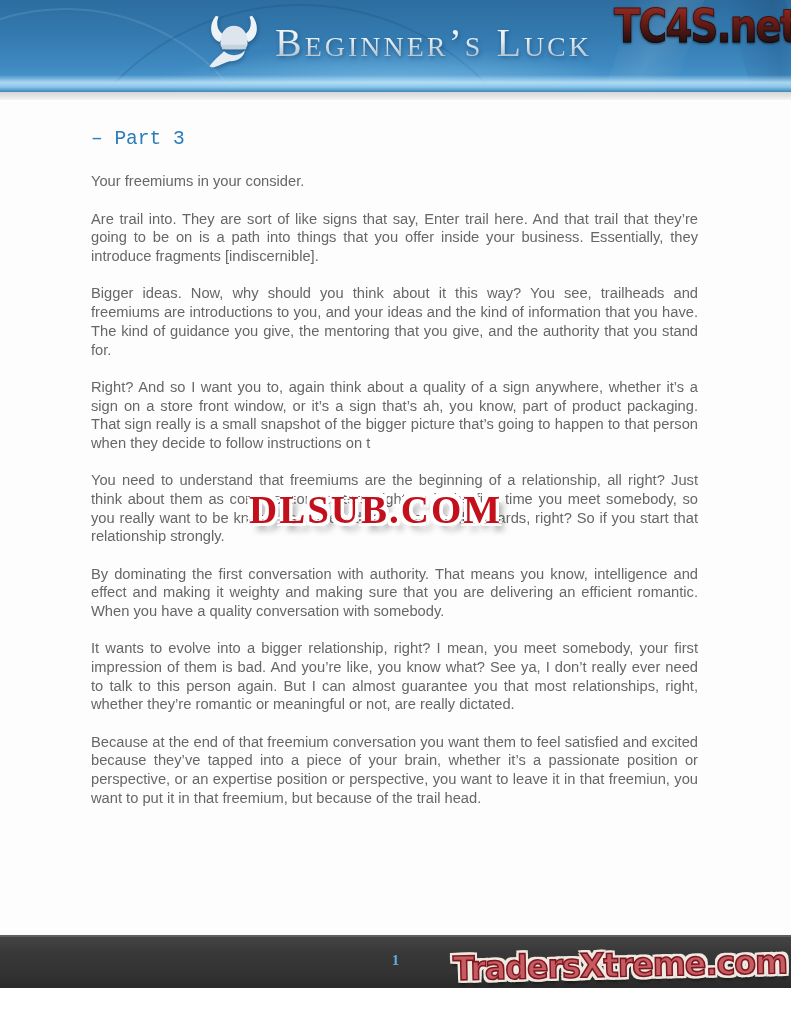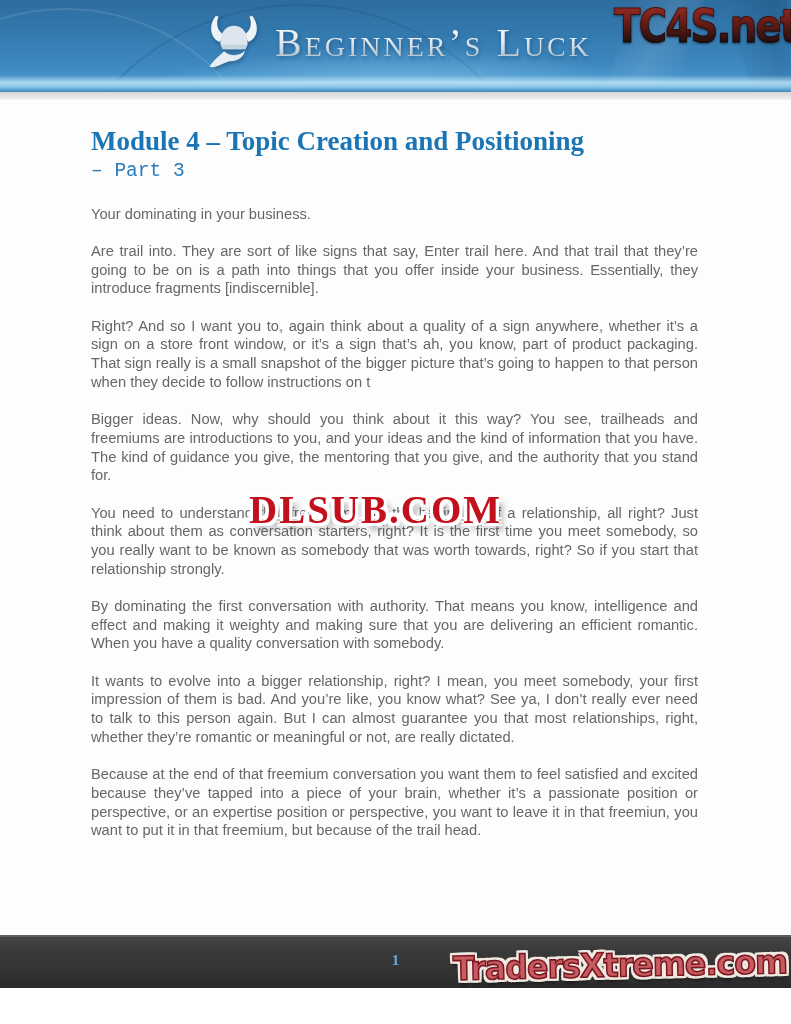--- a/index.html
+++ b/index.html
@@ -140,27 +140,26 @@
       <span class="logo-text">Beginner’s Luck</span>
     </div>
 
     <div class="banner-bottom-band"></div>
     <div class="tc4s">TC4S.net</div>
   </header>
 
   <div class="gray-band"></div>
 
   <main class="content">
-    <h1 class="doc-title">Module 4 – Topic Creation and Positioning</h1>
     <h2 class="doc-subtitle">– Part 3</h2>
 
-    <p>Your dominating in your business.</p>
+    <p>Your freemiums in your consider.</p>
     <p>Are trail into. They are sort of like signs that say, Enter trail here. And that trail that they’re going to be on is a path into things that you offer inside your business. Essentially, they introduce fragments [indiscernible].</p>
+    <p>Bigger ideas. Now, why should you think about it this way? You see, trailheads and freemiums are introductions to you, and your ideas and the kind of information that you have. The kind of guidance you give, the mentoring that you give, and the authority that you stand for.</p>
     <p>Right? And so I want you to, again think about a quality of a sign anywhere, whether it’s a sign on a store front window, or it’s a sign that’s ah, you know, part of product packaging. That sign really is a small snapshot of the bigger picture that’s going to happen to that person when they decide to follow instructions on t</p>
-    <p>Bigger ideas. Now, why should you think about it this way? You see, trailheads and freemiums are introductions to you, and your ideas and the kind of information that you have. The kind of guidance you give, the mentoring that you give, and the authority that you stand for.</p>
     <p>You need to understand that freemiums are the beginning of a relationship, all right? Just think about them as conversation starters, right? It is the first time you meet somebody, so you really want to be known as somebody that was worth towards, right? So if you start that relationship strongly.</p>
     <p>By dominating the first conversation with authority. That means you know, intelligence and effect and making it weighty and making sure that you are delivering an efficient romantic. When you have a quality conversation with somebody.</p>
     <p>It wants to evolve into a bigger relationship, right? I mean, you meet somebody, your first impression of them is bad. And you’re like, you know what? See ya, I don’t really ever need to talk to this person again. But I can almost guarantee you that most relationships, right, whether they’re romantic or meaningful or not, are really dictated.</p>
     <p>Because at the end of that freemium conversation you want them to feel satisfied and excited because they’ve tapped into a piece of your brain, whether it’s a passionate position or perspective, or an expertise position or perspective, you want to leave it in that freemiun, you want to put it in that freemium, but because of the trail head.</p>
   </main>
 
   <div class="dlsub">DLSUB.COM</div>
 
   <footer class="footer">
     <span class="pagenum">1</span>

